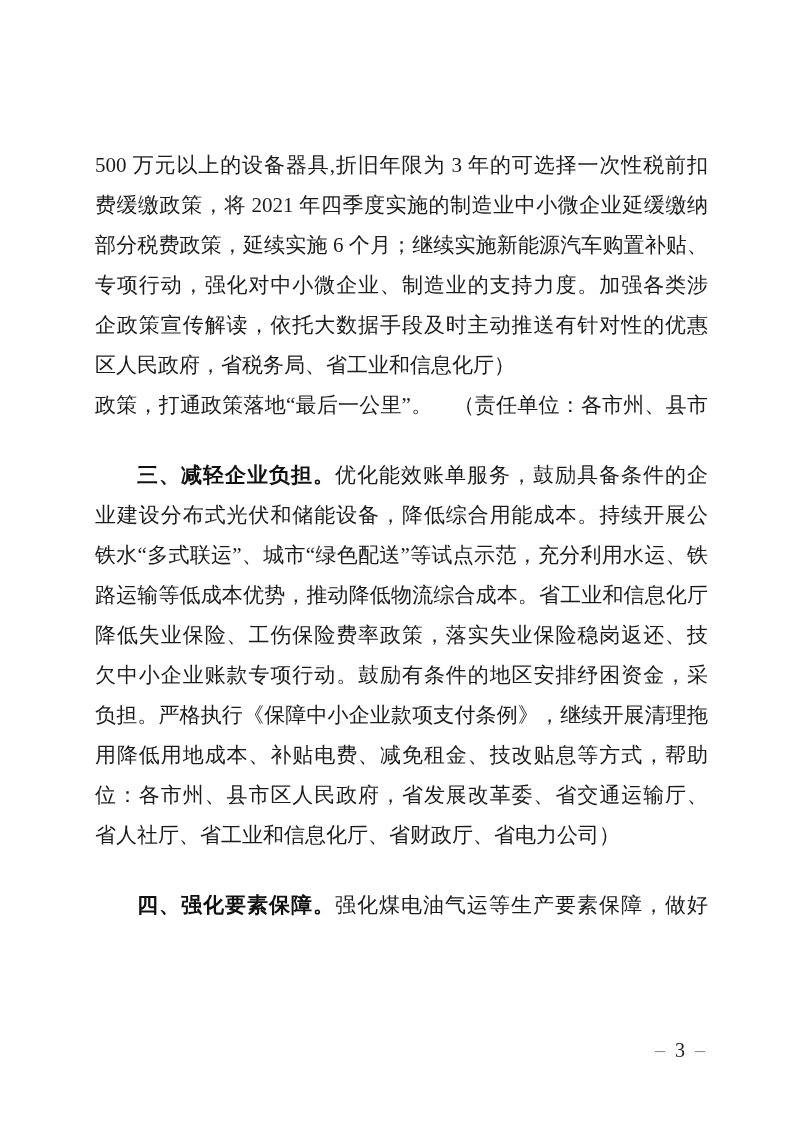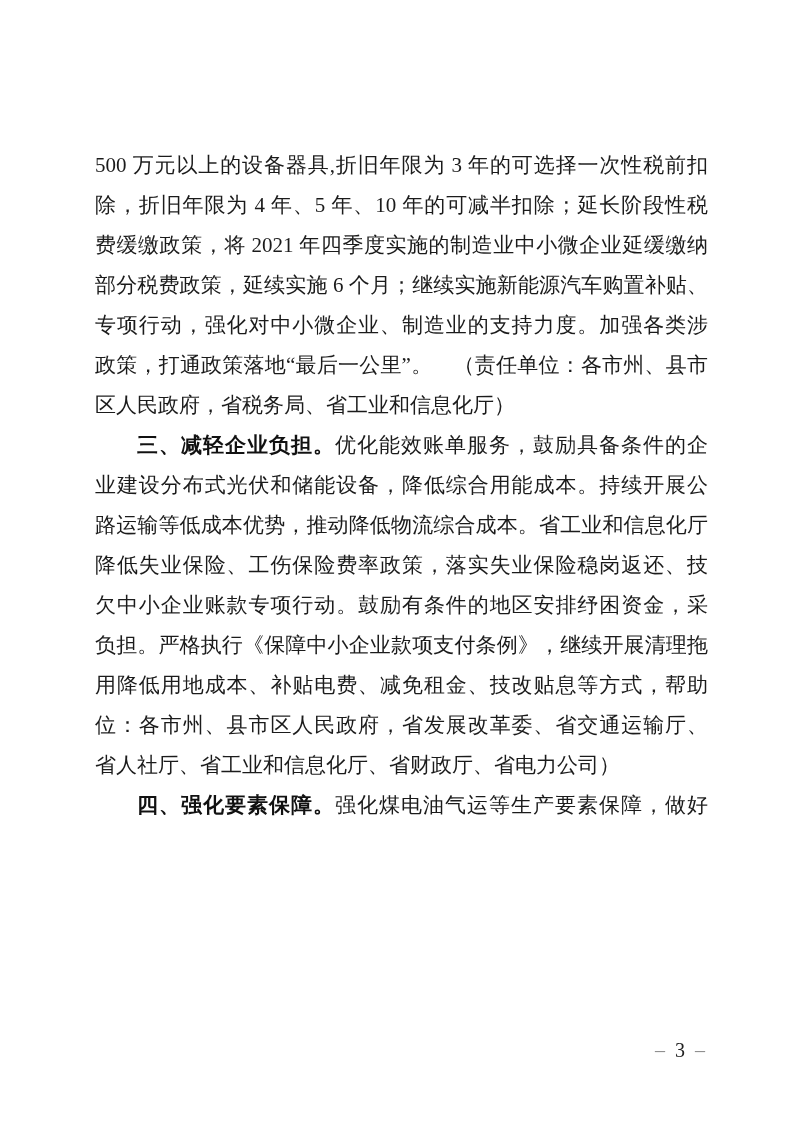--- a/index.html
+++ b/index.html
@@ -32,21 +32,21 @@
     font-size: 21px;
     text-align: justify;
     text-align-last: justify;
     overflow: hidden;
     white-space: normal;
   }
   .line.short {
     text-align: left;
     text-align-last: left;
   }
-  .line.indent { text-indent: 42px; }
+  .line.indent { text-indent: 42px; margin-top: 30px; }
   .seg { color: #1b1b1b; }
   .seg.bold {
     font-family: "Liberation Sans", "DejaVu Sans", sans-serif;
     font-weight: 700;
     color: #111111;
   }
   .footer {
     position: absolute;
     top: 1038px;
     left: 653px;
@@ -58,30 +58,31 @@
   .footer .dash { color: #8a8a8a; padding: 0 2px; }
   .footer .num { color: #222222; padding: 0 7px; }
 </style>
 </head>
 <body>
 
 <div class="page">
   <div class="doc-body">
       <div class="paragraph">
         <div class="line"><span class="seg">500 万元以上的设备器具,折旧年限为 3 年的可选择一次性税前扣</span></div>
-        <div class="line"><span class="seg">除，折旧年限为 4 年、5 年、10 年的可减半扣除；延长阶段性税</span></div>
         <div class="line"><span class="seg">费缓缴政策，将 2021 年四季度实施的制造业中小微企业延缓缴纳</span></div>
         <div class="line"><span class="seg">部分税费政策，延续实施 6 个月；继续实施新能源汽车购置补贴、</span></div>
         <div class="line"><span class="seg">专项行动，强化对中小微企业、制造业的支持力度。加强各类涉</span></div>
+        <div class="line"><span class="seg">企政策宣传解读，依托大数据手段及时主动推送有针对性的优惠</span></div>
+        <div class="line short"><span class="seg">区人民政府，省税务局、省工业和信息化厅）</span></div>
         <div class="line"><span class="seg">政策，打通政策落地“最后一公里”。　（责任单位：各市州、县市</span></div>
-        <div class="line short"><span class="seg">区人民政府，省税务局、省工业和信息化厅）</span></div>
       </div>
       <div class="paragraph">
         <div class="line indent"><span class="seg bold">三、减轻企业负担。</span><span class="seg">优化能效账单服务，鼓励具备条件的企</span></div>
         <div class="line"><span class="seg">业建设分布式光伏和储能设备，降低综合用能成本。持续开展公</span></div>
+        <div class="line"><span class="seg">铁水“多式联运”、城市“绿色配送”等试点示范，充分利用水运、铁</span></div>
         <div class="line"><span class="seg">路运输等低成本优势，推动降低物流综合成本。省工业和信息化厅</span></div>
         <div class="line"><span class="seg">降低失业保险、工伤保险费率政策，落实失业保险稳岗返还、技</span></div>
         <div class="line"><span class="seg">欠中小企业账款专项行动。鼓励有条件的地区安排纾困资金，采</span></div>
         <div class="line"><span class="seg">负担。严格执行《保障中小企业款项支付条例》，继续开展清理拖</span></div>
         <div class="line"><span class="seg">用降低用地成本、补贴电费、减免租金、技改贴息等方式，帮助</span></div>
         <div class="line"><span class="seg">位：各市州、县市区人民政府，省发展改革委、省交通运输厅、</span></div>
         <div class="line short"><span class="seg">省人社厅、省工业和信息化厅、省财政厅、省电力公司）</span></div>
       </div>
       <div class="paragraph">
         <div class="line indent"><span class="seg bold">四、强化要素保障。</span><span class="seg">强化煤电油气运等生产要素保障，做好</span></div>

